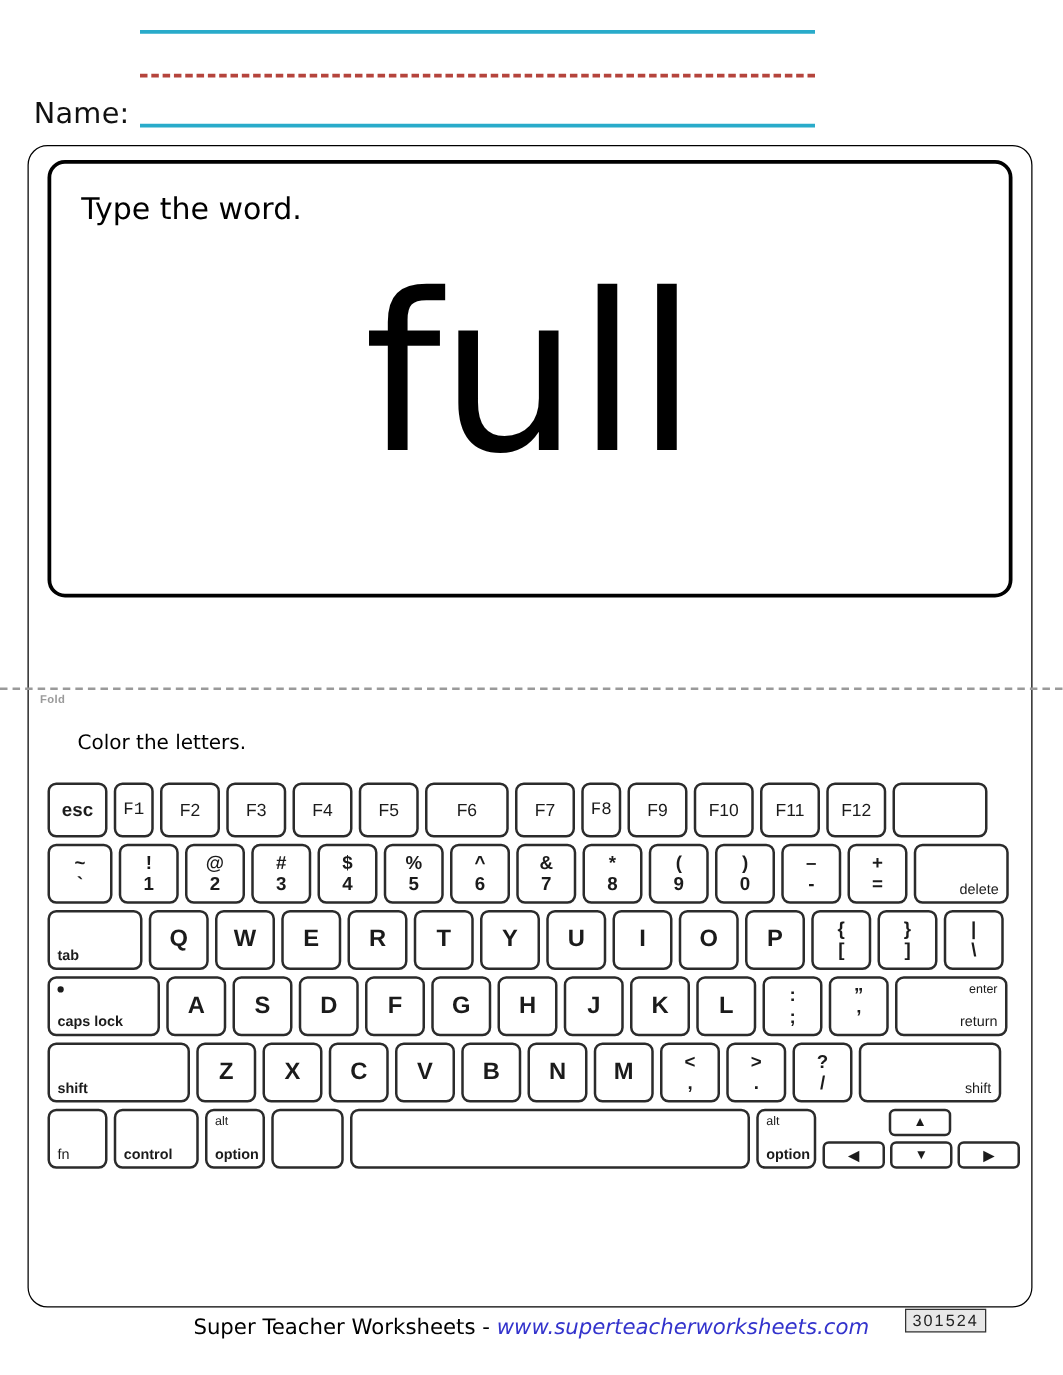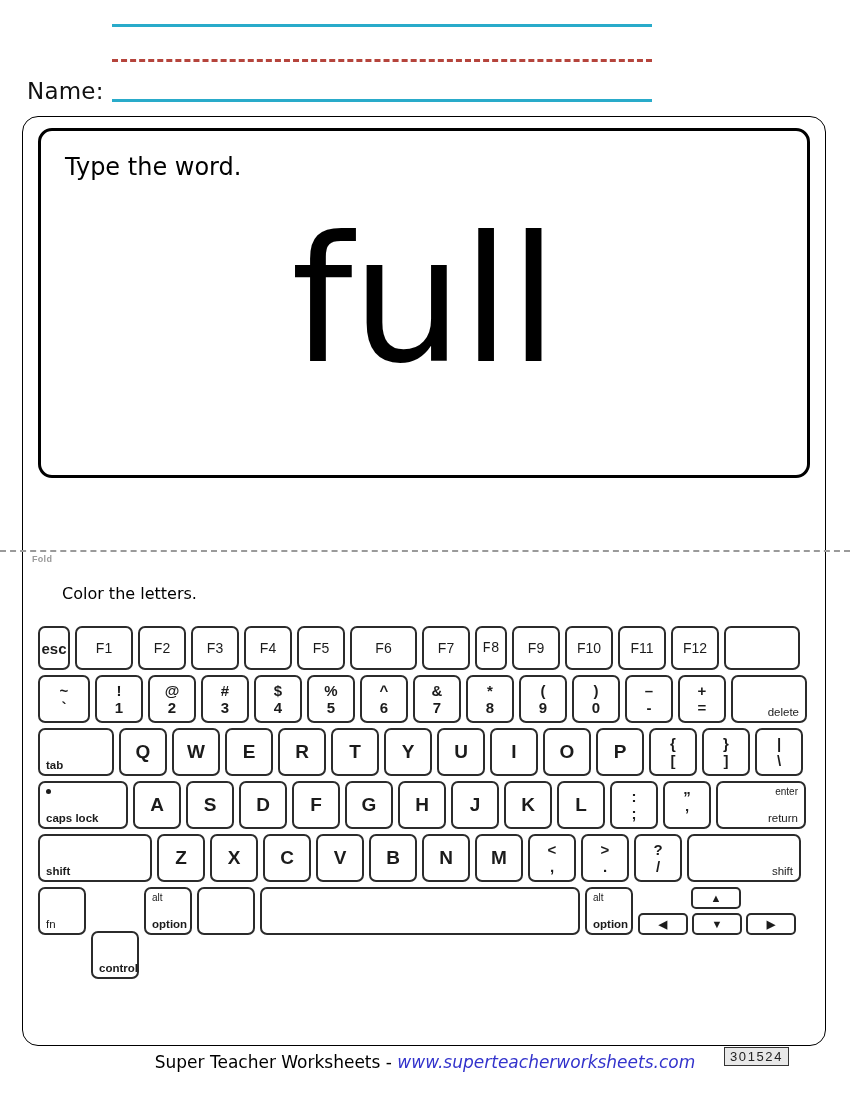--- a/index.html
+++ b/index.html
@@ -281,24 +281,24 @@
   <div class="word-display">full</div>
 </div>
 
 <div class="fold-line"></div>
 <div class="fold-label">Fold</div>
 
 <div class="bottom-instruction">Color the letters.</div>
 
 <div class="keyboard" id="keyboard">
     <div class="kb-row">
-      <div class="key fn-row esc" style="width: 32px; padding-left: 24px;">
+      <div class="key fn-row esc" style="width: 48px; padding-left: 24px;">
         <span class="glyph-center">esc</span>
       </div>
-      <div class="key fn-row" style="width: 58px;">
+      <div class="key fn-row" style="width: 32px; font-family: Liberation Mono, monospace;">
         <span class="glyph-center">F1</span>
       </div>
       <div class="key fn-row" style="width: 48px;">
         <span class="glyph-center">F2</span>
       </div>
       <div class="key fn-row" style="width: 48px;">
         <span class="glyph-center">F3</span>
       </div>
       <div class="key fn-row" style="width: 48px;">
         <span class="glyph-center">F4</span>
@@ -558,21 +558,21 @@
         </span>
       </div>
       <div class="key" style="width: 114px;">
         <span class="label-br">shift</span>
       </div>
     </div>
     <div class="kb-row">
       <div class="key" style="width: 48px;">
         <span class="label-bl thin">fn</span>
       </div>
-      <div class="key" style="width: 48px; margin-top: 44px;">
+      <div class="key" style="width: 68px;">
         <span class="label-bl">control</span>
       </div>
       <div class="key" style="width: 48px;">
         <span class="label-tl">alt</span>
         <span class="label-bl">option</span>
       </div>
       <div class="key" style="width: 58px;"></div>
       <div class="key" style="width: 320px;"></div>
       <div class="key" style="width: 48px;">
         <span class="label-tl">alt</span>

